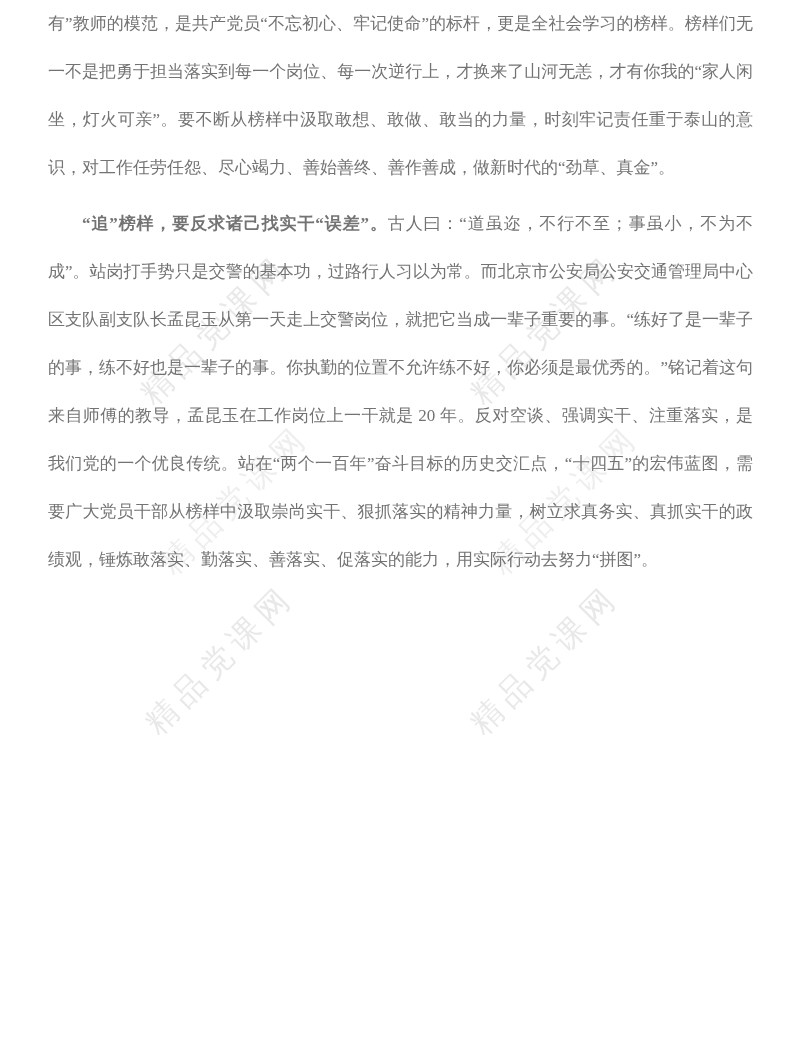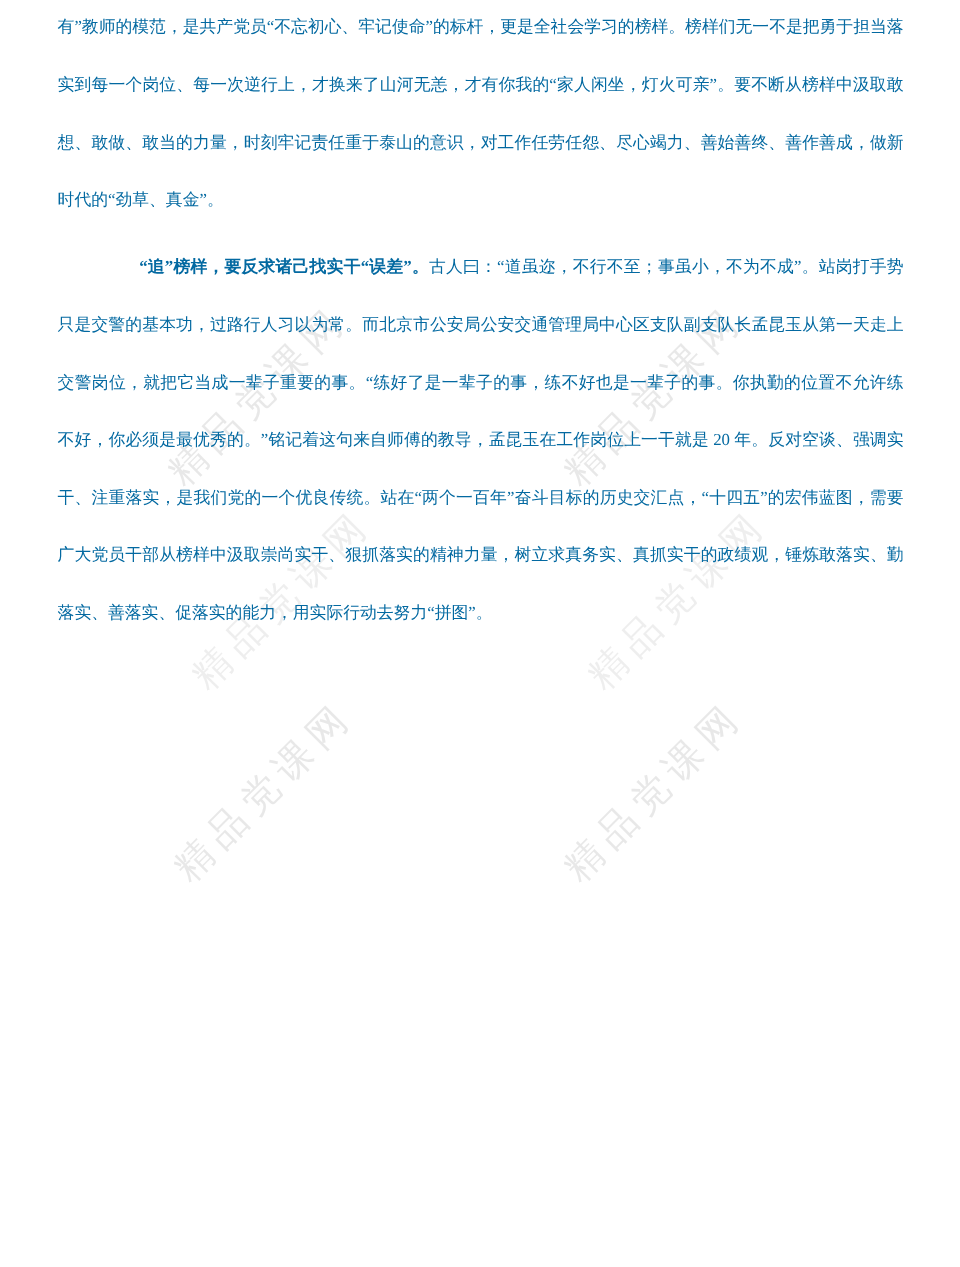--- a/index.html
+++ b/index.html
@@ -38,39 +38,38 @@
   .wm4 { left: 565px; top: 500px; opacity: 0.40; }
   .wm5 { left: 220px; top: 660px; }
   .wm6 { left: 545px; top: 660px; }
   
   .content {
     position: absolute;
     left: 48px;
     right: 47px;
     top: 0;
     z-index: 2;
-    color: #0369a1;
-    font-size: 14px;
+    color: #737373;
+    font-size: 17px;
     line-height: 48px;
     text-align: justify;
     text-justify: inter-ideograph;
   }
   .para {
     margin: 0;
     padding: 0;
   }
   .para + .para {
     margin-top: 8px;
   }
   .para.indent {
     text-indent: 2em;
   }
   .lead {
     font-weight: bold;
-    margin-left: 40px;
   }
 </style>
 </head>
 <body>
 
 <div class="page">
 
   <div class="watermark-layer" aria-hidden="true">
     <span class="wm wm1" style="color: rgb(215, 215, 215);">精品党课网</span>
     <span class="wm wm2" style="color: rgb(215, 215, 215);">精品党课网</span>

